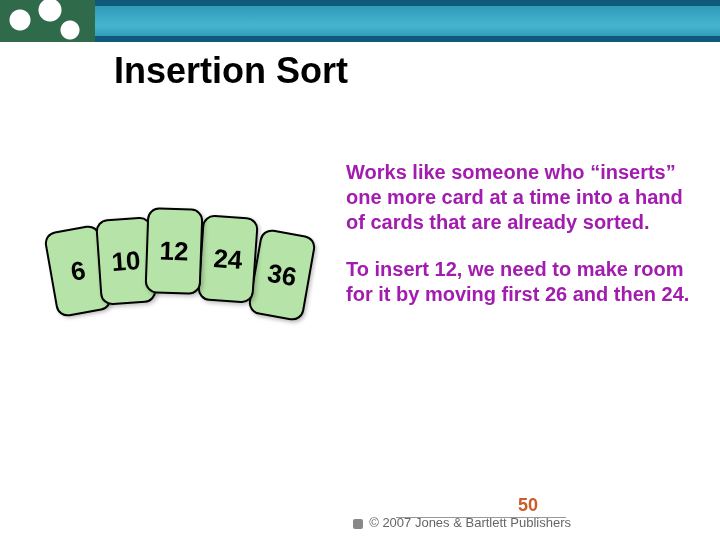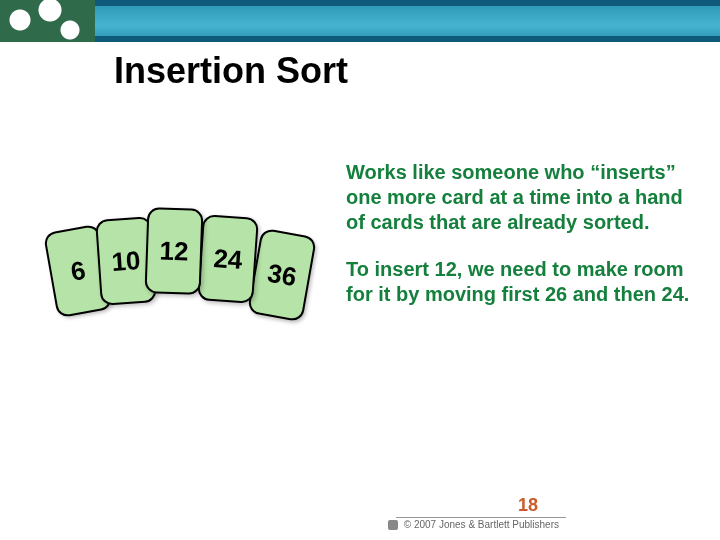--- a/index.html
+++ b/index.html
@@ -19,25 +19,25 @@
   .title { position: absolute; top: 50px; left: 114px; font-size: 36px; font-weight: bold; color: #000; }
 
   .cards { position: absolute; top: 200px; left: 50px; width: 300px; height: 120px; }
   .card { position: absolute; width: 56px; height: 86px; background: #b6e3a8; border: 2px solid #000; border-radius: 12px; display: flex; align-items: center; justify-content: center; font-size: 26px; font-weight: bold; color: #000; box-shadow: 2px 2px 4px rgba(0,0,0,0.25); }
   .card.c0 { left: 0px;   top: 28px; transform: rotate(-10deg); z-index: 1; }
   .card.c1 { left: 48px;  top: 18px; transform: rotate(-4deg);  z-index: 2; }
   .card.c2 { left: 96px;  top: 8px;  transform: rotate(2deg);   z-index: 5; }
   .card.c3 { left: 150px; top: 16px; transform: rotate(4deg);   z-index: 4; }
   .card.c4 { left: 204px; top: 32px; transform: rotate(10deg);  z-index: 3; }
 
-  .desc { position: absolute; top: 160px; left: 346px; width: 344px; font-size: 20px; font-weight: bold; color: #15803d; line-height: 1.25; }
+  .desc { position: absolute; top: 160px; left: 346px; width: 344px; font-size: 20px; font-weight: bold; color: #a21caf; line-height: 1.25; }
   .desc p { margin-bottom: 22px; }
 
   .slide-number { position: absolute; bottom: 24px; right: 42px; font-size: 18px; color: #cc5a2a; font-weight: bold; }
-  .publisher { position: absolute; bottom: 10px; right: 21px; font-size: 10px; color: #666; }
+  .publisher { position: absolute; bottom: 10px; right: 9px; font-size: 13px; color: #666; }
   .publisher-logo { display: inline-block; width: 10px; height: 10px; background: #888; border-radius: 2px; vertical-align: middle; margin-right: 3px; }
   .footer-rule { position: absolute; bottom: 22px; right: 14px; width: 170px; height: 1px; background: #999; }
 </style>
 </head>
 <body>
 
 <div class="slide">
 
   <div class="top-banner">
     <div class="banner-bg"></div>
@@ -54,20 +54,20 @@
     <div class="card c2">12</div>
     <div class="card c3">24</div>
     <div class="card c4">36</div>
   </div>
 
   <div class="desc">
     <p>Works like someone who “inserts” one more card at a time into a hand of cards that are already sorted.</p>
     <p>To insert 12, we need to make room for it by moving first 26 and then 24.</p>
   </div>
 
-  <div class="slide-number">18</div>
+  <div class="slide-number">50</div>
   <div class="footer-rule"></div>
   <div class="publisher">
     <span class="publisher-logo"></span>
     <span>© 2007 Jones &amp; Bartlett Publishers</span>
   </div>
 
 </div>
 
 </body></html>

